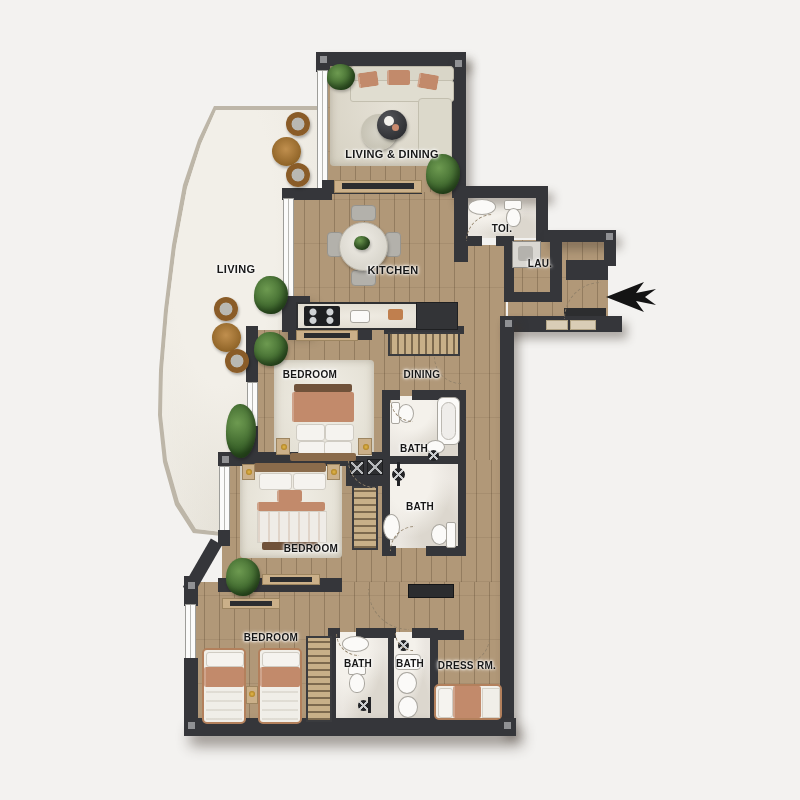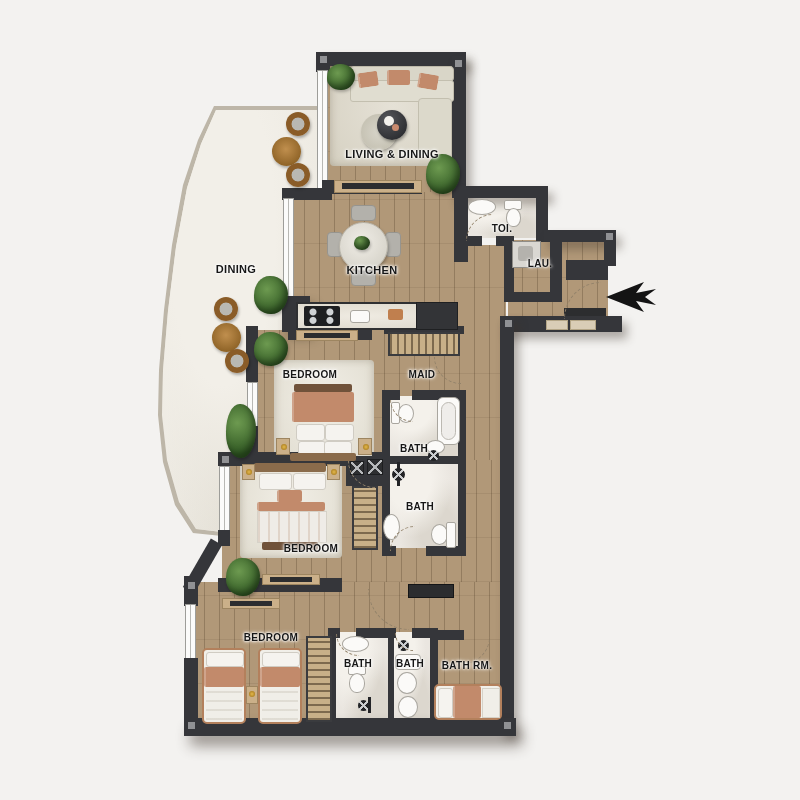--- a/index.html
+++ b/index.html
@@ -305,27 +305,27 @@
   <div class="chair-r" style="left:286px;top:163px;width:24px;height:24px"></div>
   <div class="chair-r" style="left:214px;top:297px;width:24px;height:24px"></div>
   <div class="tbl-r" style="left:212px;top:323px;width:29px;height:29px"></div>
   <div class="chair-r" style="left:225px;top:349px;width:24px;height:24px"></div>
 
   <svg class="abs" style="left:604px;top:280px;z-index:45" width="54" height="34" viewBox="0 0 54 34">
     <path d="M2 17 L40 2 L32 13 L52 9 L41 17 L52 25 L32 21 L40 32 Z" fill="#141414"></path>
   </svg>
 
   <div class="lbl big" style="left:392px;top:154px">LIVING &amp; DINING</div>
-  <div class="lbl big" style="left:236px;top:269px">DINING</div>
-  <div class="lbl big" style="left:372px;top:270px">KITCHEN</div>
+  <div class="lbl big" style="left:236px;top:269px">LIVING</div>
+  <div class="lbl big" style="left:393px;top:270px">KITCHEN</div>
   <div class="lbl" style="left:502px;top:228px">TOI.</div>
   <div class="lbl" style="left:540px;top:263px">LAU.</div>
-  <div class="lbl" style="left:422px;top:374px">MAID</div>
+  <div class="lbl" style="left:422px;top:374px">DINING</div>
   <div class="lbl" style="left:310px;top:374px">BEDROOM</div>
   <div class="lbl" style="left:414px;top:448px">BATH</div>
   <div class="lbl" style="left:420px;top:506px">BATH</div>
   <div class="lbl" style="left:311px;top:548px">BEDROOM</div>
   <div class="lbl" style="left:271px;top:637px">BEDROOM</div>
   <div class="lbl" style="left:358px;top:663px">BATH</div>
   <div class="lbl" style="left:410px;top:663px">BATH</div>
-  <div class="lbl" style="left:467px;top:665px">BATH RM.</div>
+  <div class="lbl" style="left:467px;top:665px">DRESS RM.</div>
 
 </div>
 
 </body></html>

